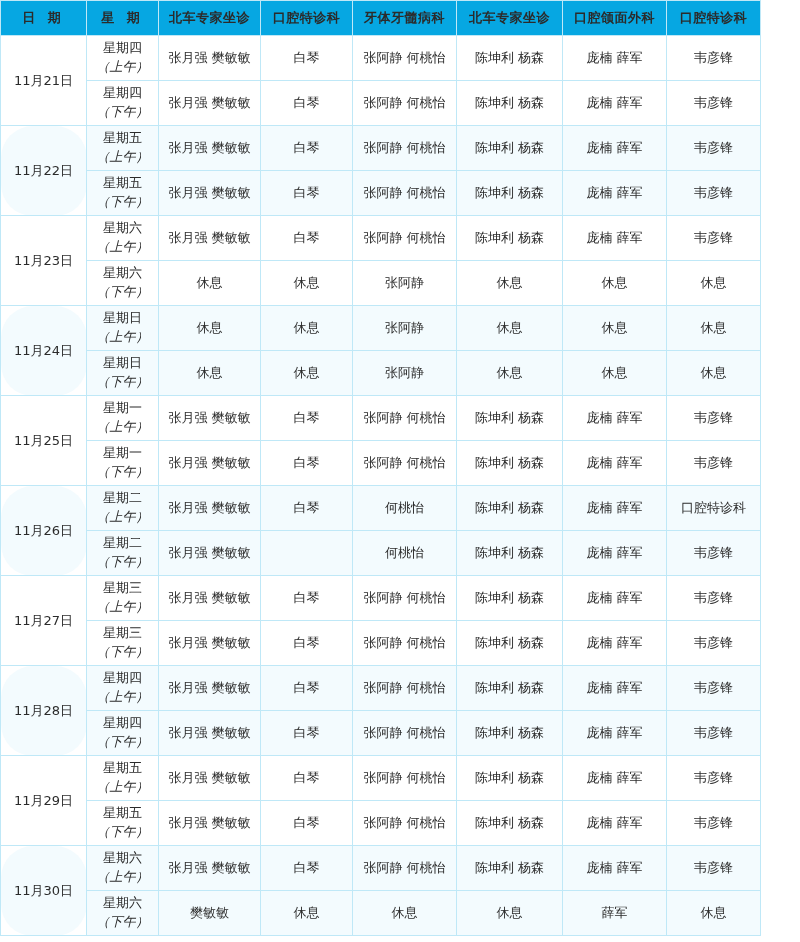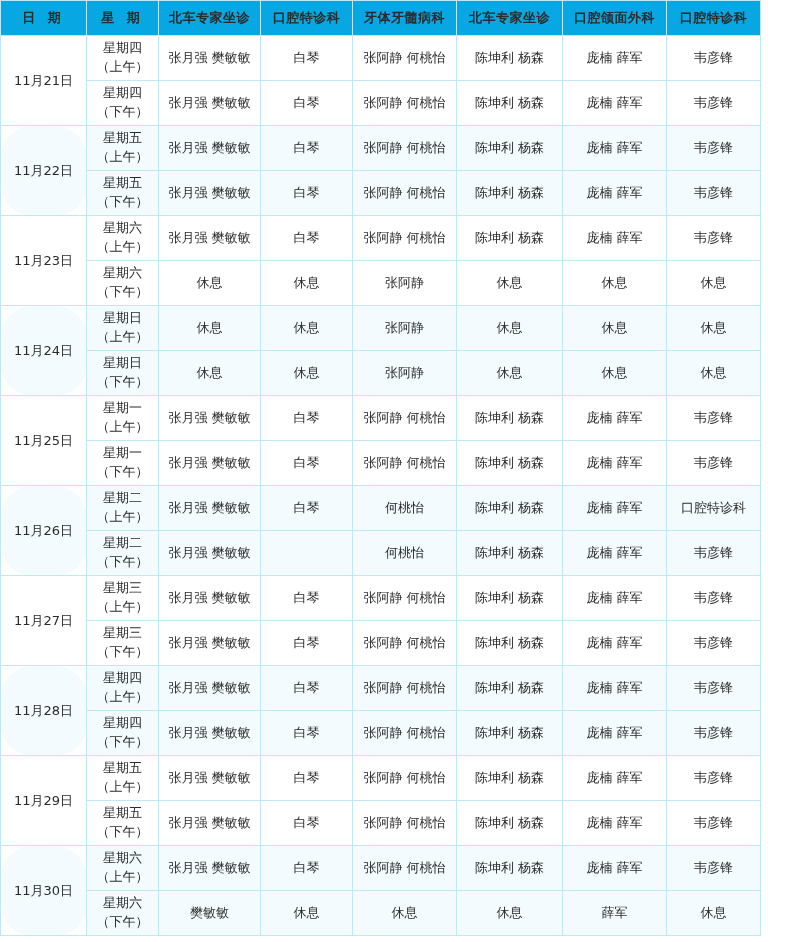--- a/index.html
+++ b/index.html
@@ -55,20 +55,21 @@
     border-radius: 32px;
   }
   td.week-cell {
     font-size: 12px;
     color: #2b2b2b;
     line-height: 1.45;
     padding: 4px 0;
   }
   td.week-cell .wk-line2 {
     display: block;
+    font-style: italic;
   }
   td.doc-cell {
     height: 44px;
     font-size: 13px;
     white-space: nowrap;
   }
   tr.row-even td {
     background: #f3fbfe;
   }
   tr.row-odd td {

